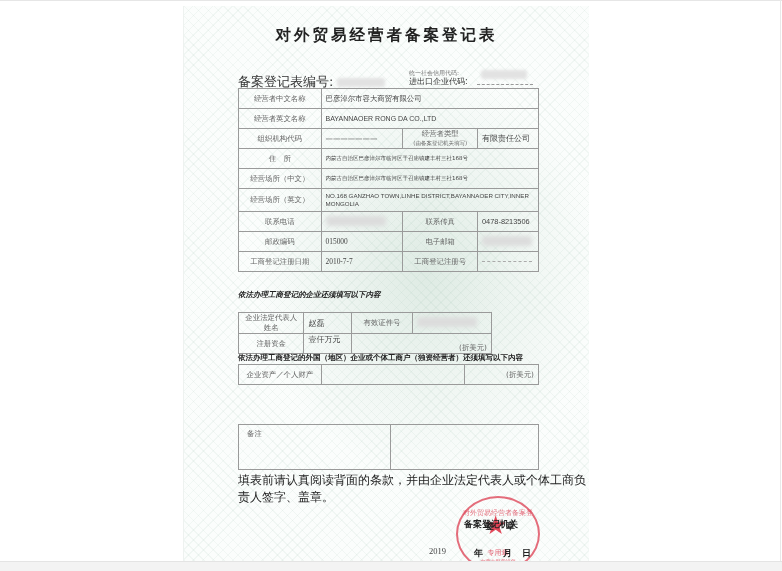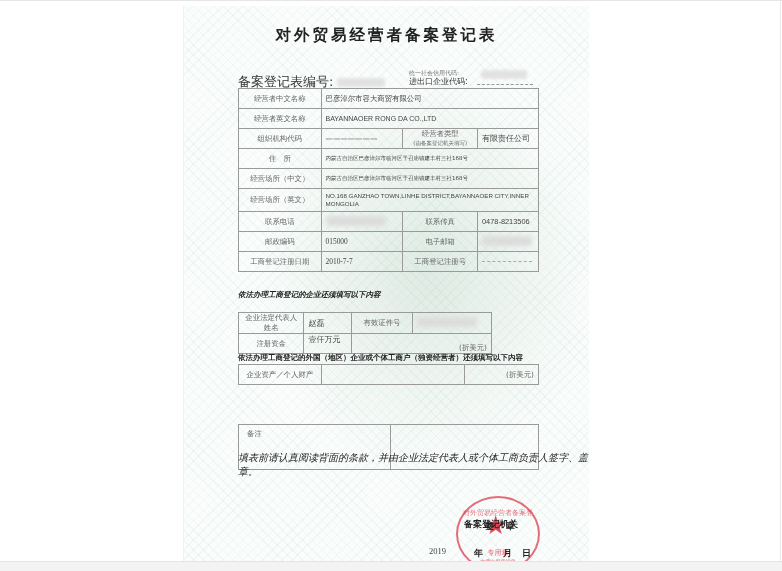--- a/index.html
+++ b/index.html
@@ -36,21 +36,21 @@
     table.form { position: absolute; border-collapse: collapse; font-size: 7.4px; color: #555; }
     table.form td { border: 1px solid #9a9a9a; padding: 0 4px; height: 19px; vertical-align: middle; }
     table.form td.lbl { text-align: center; color: #666; }
     table.form td.val { color: #444; }
     .en { font-family: "Liberation Sans", sans-serif; font-size: 7px; color: #333; }
     .tiny { font-size: 5.5px; }
     .blurcell { display: inline-block; width: 60px; height: 10px; background: #dcdcdc; border-radius: 3px; filter: blur(2px); }
     .dash { display: block; border-top: 1px dashed #aaa; width: 70px; margin: 1px 0; }
 
     .section-title { position: absolute; left: 54px; font-size: 7.5px; color: #222; font-weight: bold; }
-    .footnote { position: absolute; left: 54px; top: 445px; font-size: 10px; color: #222; font-style: italic; }
+    .footnote { position: absolute; left: 54px; top: 466px; font-size: 12px; color: #222; }
 
     .agency { position: absolute; left: 280px; top: 490px; font-size: 9px; font-weight: bold; color: #222; margin-top: 22px; }
     .sign { position: absolute; left: 301px; top: 514px; font-size: 9px; font-weight: bold; color: #222; letter-spacing: 12px; }
     .date-year { position: absolute; left: 245px; top: 540px; font-family: "Liberation Serif", serif; font-size: 8.5px; color: #444; }
     .date-y { position: absolute; left: 290px; top: 541px; font-size: 9px; font-weight: bold; color: #222; }
     .date-m { position: absolute; left: 319px; top: 541px; font-size: 9px; font-weight: bold; color: #222; }
     .date-d { position: absolute; left: 338px; top: 541px; font-size: 9px; font-weight: bold; color: #222; }
 
     .stamp {
       position: absolute; left: 272px; top: 490px; width: 80px; height: 72px;

